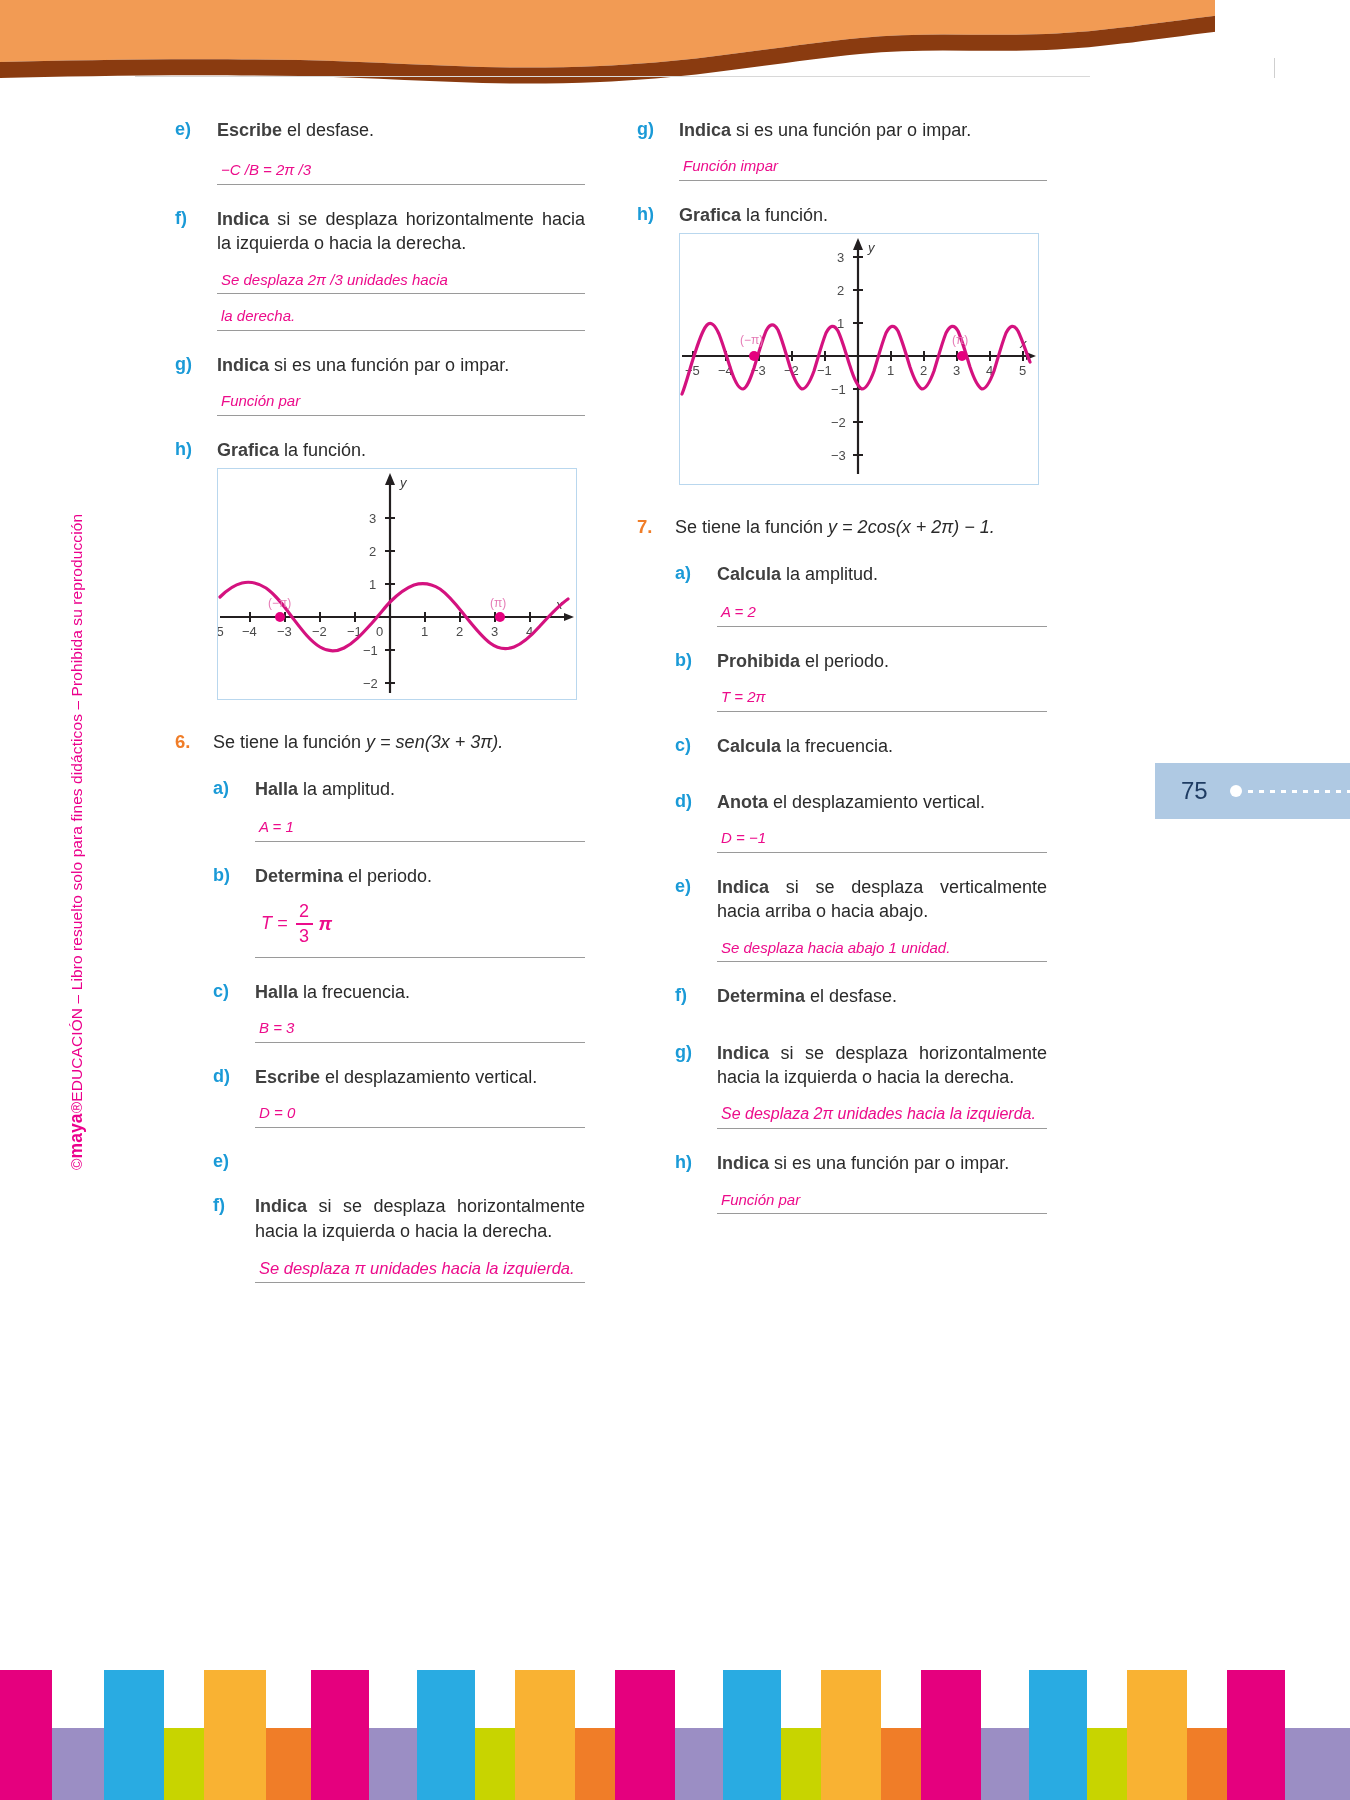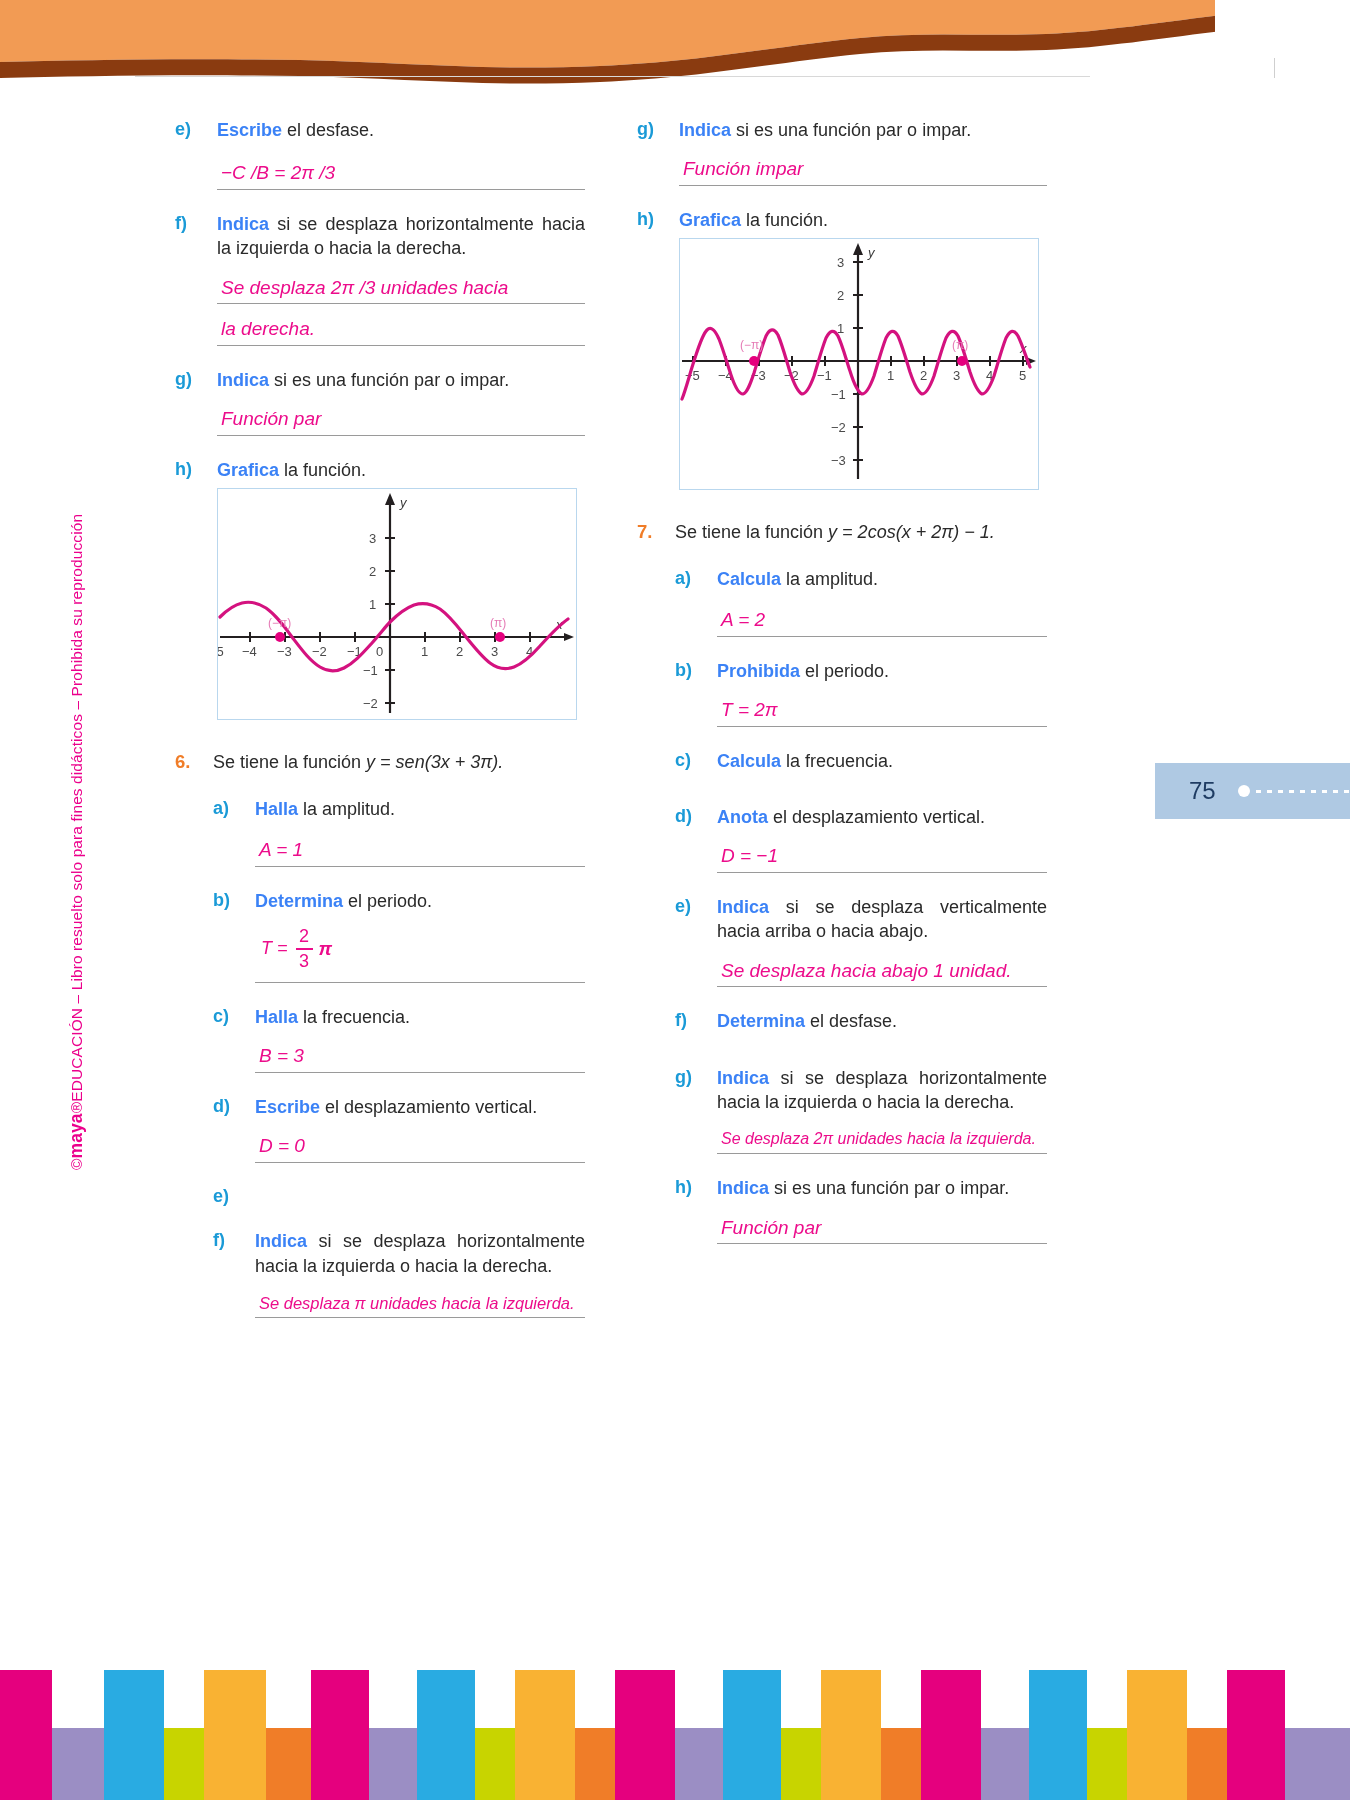--- a/index.html
+++ b/index.html
@@ -45,27 +45,27 @@
   }
   .item-num {
     color: #f07d28; font-weight: bold; font-size: 18.5px;
     width: 38px; flex: 0 0 38px; padding-top: 1px;
   }
   .item-body { flex: 1; }
   .prompt {
     font-size: 18px; color: #2a2a2a; line-height: 1.35;
     text-align: justify;
   }
-  .prompt b { font-weight: bold; color: #3b82f6; }
+  .prompt b { font-weight: bold; color: #404040; }
   .prompt i { font-style: italic; }
 
   
   .ans {
     position: relative;
-    font-size: 19px;
+    font-size: 15px;
     color: #ec0c8b;
     font-style: italic;
     border-bottom: 1px solid #9a9a9a;
     padding: 5px 2px 4px 4px;
     line-height: 1.25;
     white-space: nowrap;
   }
   .spacer-sm { height: 14px; }
   .spacer-md { height: 22px; }
   .spacer-lg { height: 30px; }
@@ -100,21 +100,21 @@
 
   
   .page-tab {
     position: absolute; right: 0; top: 763px;
     width: 195px; height: 56px;
     background: #afc9e3;
     display: flex; align-items: center;
   }
   .page-tab .num {
     font-size: 24px; color: #1f3c63; font-weight: normal;
-    margin-left: 34px;
+    margin-left: 26px;
   }
   .page-tab .dot {
     width: 12px; height: 12px; border-radius: 50%;
     background: #ffffff; margin-left: 22px;
   }
   .page-tab .dots {
     flex: 1; height: 3px; margin-left: 6px;
     background-image: repeating-linear-gradient(to right,#ffffff 0 5px, transparent 5px 11px);
   }
 

